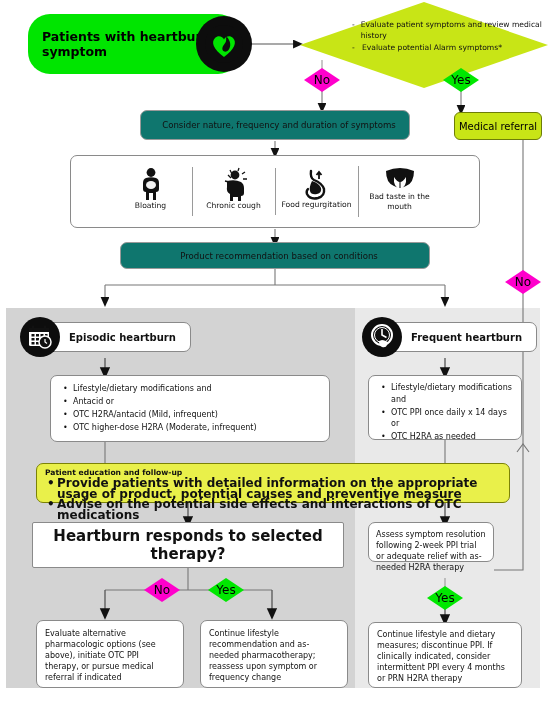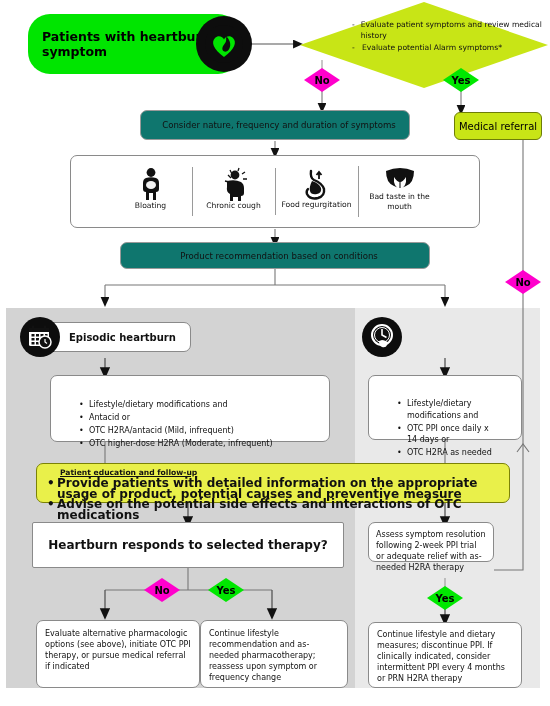--- a/index.html
+++ b/index.html
@@ -19,26 +19,26 @@
   .box.bullets{display:block;text-align:left;}
   .box.plain{display:block;text-align:left;}
 
   .start-pill{background:#00e500;border-radius:22px;display:flex;align-items:center;}
   .start-pill .t{font-weight:bold;font-size:12.5px;line-height:15px;color:#000;padding-left:14px;}
 
   .referral{background:#c8e516;border:1px solid #6d7d08;border-radius:6px;
             display:flex;align-items:center;justify-content:center;font-size:10px;color:#000;margin-left:36px;}
 
   .edu{background:#e9f04a;border:1px solid #7b8206;border-radius:7px;}
-  .edu .hd{font-weight:bold;font-size:7.6px;margin:4px 0 1px 23px;text-decoration:underline;}
+  .edu .hd{font-weight:bold;font-size:7.6px;margin:4px 0 1px 8px;}
   .edu ul{margin:0;padding:0 4px 0 20px;list-style:none;}
   .edu li{font-size:12px;line-height:10.5px;position:relative;font-weight:bold;}
   .edu li:before{content:"\2022";position:absolute;left:-10px;}
 
-  ul.bl{margin:16px;padding:0 4px 0 22px;list-style:none;}
+  ul.bl{margin:0;padding:0 4px 0 22px;list-style:none;}
   ul.bl li{font-size:8px;line-height:11.5px;position:relative;margin-bottom:1.5px;}
   ul.bl li:before{content:"\2022";position:absolute;left:-10px;}
 
   .symcell{border-left:1px solid #9a9a9a;display:flex;flex-direction:column;
            align-items:center;justify-content:flex-end;}
   .symcell:first-child{border-left:none;}
   .symcell .lab{font-size:7.6px;line-height:9.5px;text-align:center;padding-bottom:6px;color:#111;}
   .symcell .ic{flex:1;display:flex;align-items:center;justify-content:center;}
 
   .hdr-node{display:flex;align-items:center;}
@@ -46,21 +46,21 @@
        display:flex;align-items:center;justify-content:center;z-index:3;}
   .hdr-node .lbl{border:1px solid #8a8a8a;border-radius:7px;background:#fff;
        height:28px;display:flex;align-items:center;padding-left:30px;padding-right:14px;
        margin-left:-22px;font-weight:bold;font-size:10px;z-index:2;white-space:nowrap;}
 
   .smalltxt{font-size:8px;line-height:11px;}
   .txt9{font-size:8.6px;}
   .bold{font-weight:bold;}
   svg{display:block;overflow:visible;}
   .lbl-diam{position:absolute;display:flex;align-items:center;justify-content:center;
-            font-size:10px;font-weight:bold;color:#000;}
+            font-size:12px;font-weight:normal;color:#000;}
 </style>
 </head>
 <body>
 
 <div id="stage">
 
   <div class="abs panel-left" style="left:6px;top:308px;width:349px;height:380px;"></div>
   <div class="abs panel-right" style="left:355px;top:308px;width:185px;height:380px;"></div>
 
   <svg class="abs" style="left:0;top:0;width:550px;height:706px;">
@@ -257,53 +257,56 @@
 
   <div class="abs hdr-node" style="left:362px;top:316px;width:180px;height:42px;">
     <div class="circ">
       <svg width="30" height="30" viewBox="0 0 30 30">
         <circle cx="15" cy="13" r="10" fill="none" stroke="#fff" stroke-width="2"></circle>
         <circle cx="15" cy="13" r="7.5" fill="none" stroke="#fff" stroke-width="1"></circle>
         <path d="M15 7 l0 6 l4.5 2.5" stroke="#fff" stroke-width="1.6" fill="none"></path>
         <path d="M12 19 q0 5 3 6 q4 1 5-2 q1-3-1-4 q-3-1-4-1 z" fill="#fff"></path>
       </svg>
     </div>
+    <div class="lbl">
+      <span>Frequent heartburn</span>
+    </div>
   </div>
 
   <div class="abs box bullets" style="left:368px;top:375px;width:154px;height:65px;padding-top:6px;">
     <ul class="bl">
       <li>Lifestyle/dietary modifications and</li>
       <li>OTC PPI once daily x 14 days or</li>
       <li>OTC H2RA as needed</li>
     </ul>
   </div>
 
   <div class="abs edu" style="left:36px;top:463px;width:474px;height:40px;">
     <div class="hd">Patient education and follow-up</div>
     <ul>
       <li>Provide patients with detailed information on the appropriate usage of product, potential causes and preventive measure</li>
       <li>Advise on the potential side effects and interactions of OTC medications</li>
     </ul>
   </div>
 
   <div class="abs box" style="left:32px;top:522px;width:312px;height:46px;border-radius:2px;">
-    <span class="bold" style="font-size:12px;">Heartburn responds to selected therapy?</span>
+    <span class="bold" style="font-size:15px;">Heartburn responds to selected therapy?</span>
   </div>
 
   <svg class="abs" style="left:144px;top:578px;width:36px;height:24px;">
     <polygon points="18,0 36,12 18,24 0,12" fill="#ff00cc"></polygon>
   </svg>
   <div class="lbl-diam" style="left:144px;top:578px;width:36px;height:24px;">No</div>
 
   <svg class="abs" style="left:208px;top:578px;width:36px;height:24px;">
     <polygon points="18,0 36,12 18,24 0,12" fill="#00e800"></polygon>
   </svg>
   <div class="lbl-diam" style="left:208px;top:578px;width:36px;height:24px;">Yes</div>
 
-  <div class="abs box plain" style="left:36px;top:620px;width:164px;height:68px;padding:7px 8px 0 8px;">
+  <div class="abs box plain" style="left:36px;top:620px;width:148px;height:68px;padding:7px 8px 0 8px;">
     <div class="smalltxt">Evaluate alternative pharmacologic options (see above), initiate OTC PPI therapy, or pursue medical referral if indicated</div>
   </div>
 
   <div class="abs box plain" style="left:200px;top:620px;width:148px;height:68px;padding:7px 8px 0 8px;">
     <div class="smalltxt">Continue lifestyle recommendation and as-needed pharmacotherapy; reassess upon symptom or frequency change</div>
   </div>
 
   <div class="abs box plain" style="left:368px;top:522px;width:126px;height:40px;padding:6px 7px 0 7px;">
     <div class="smalltxt">Assess symptom resolution following 2-week PPI trial or adequate relief with as-needed H2RA therapy</div>
   </div>

